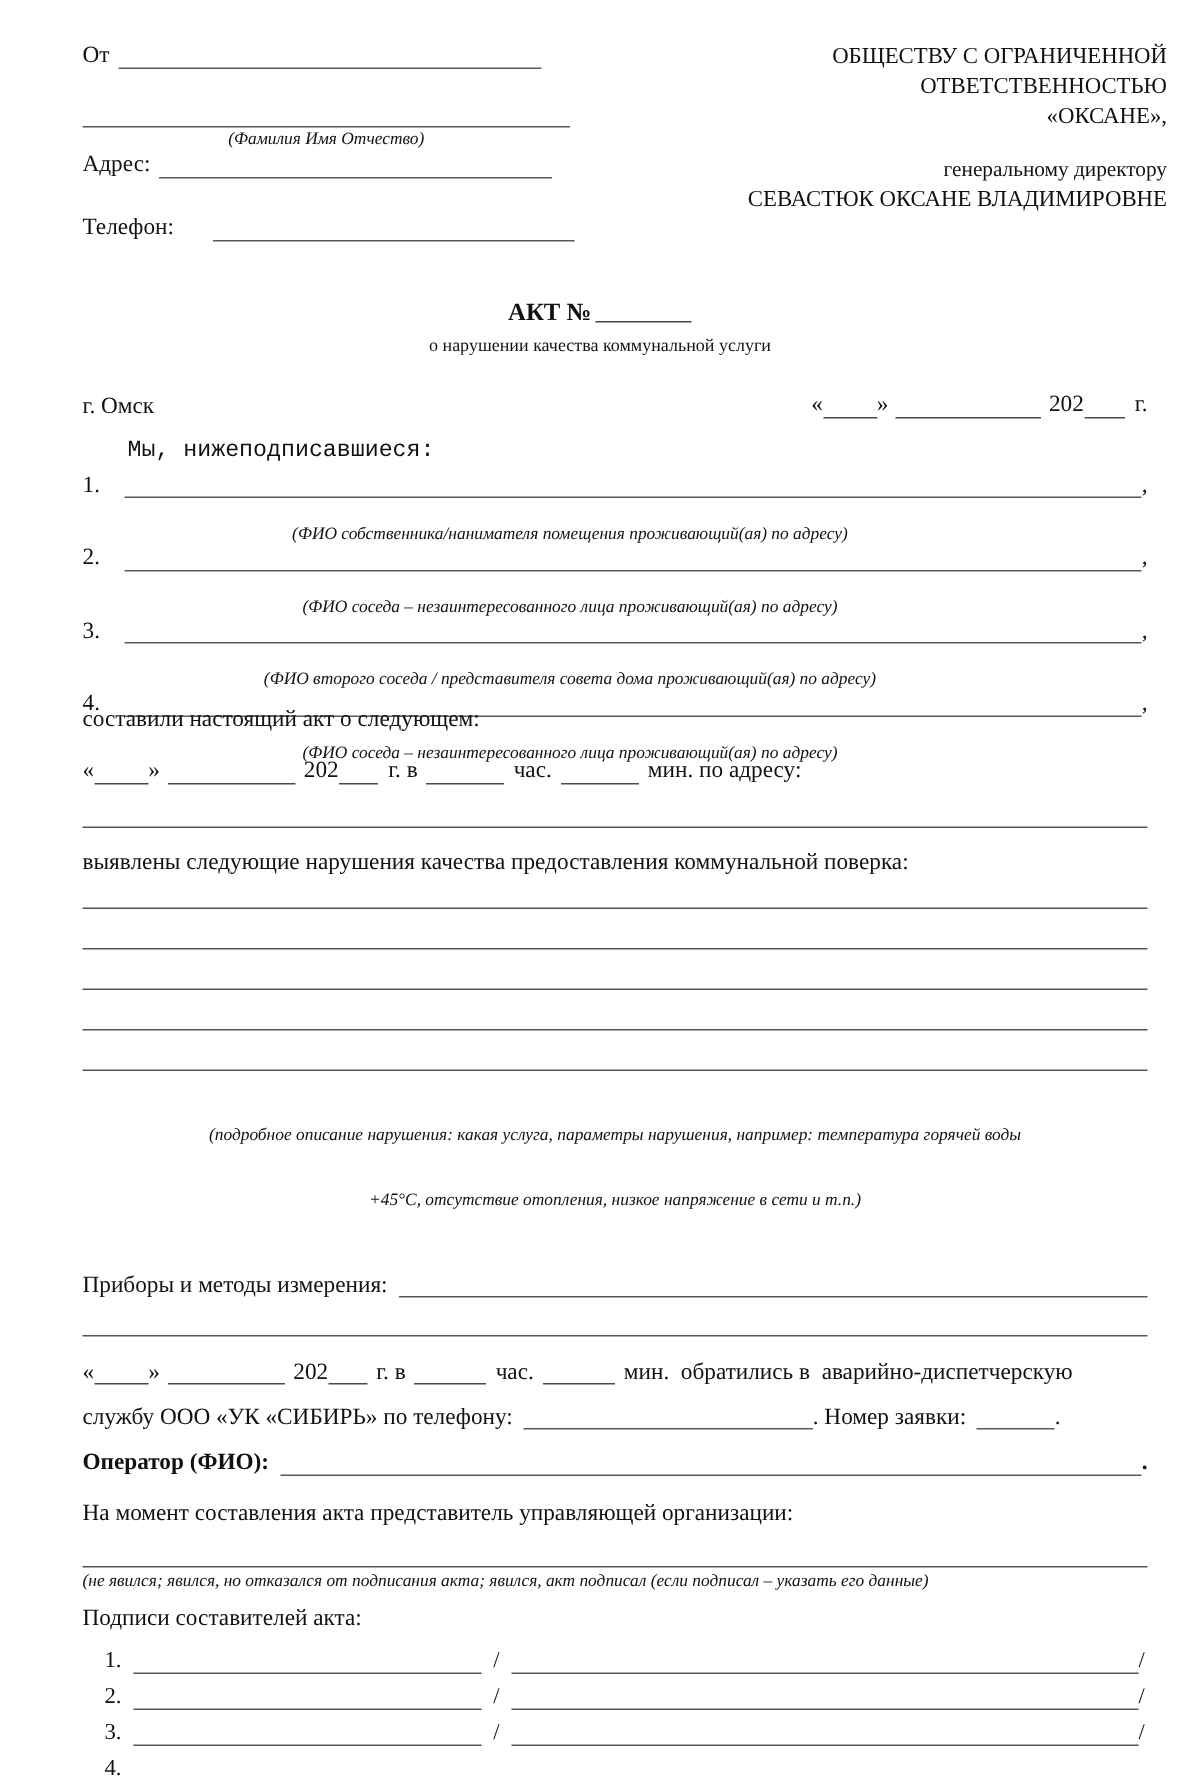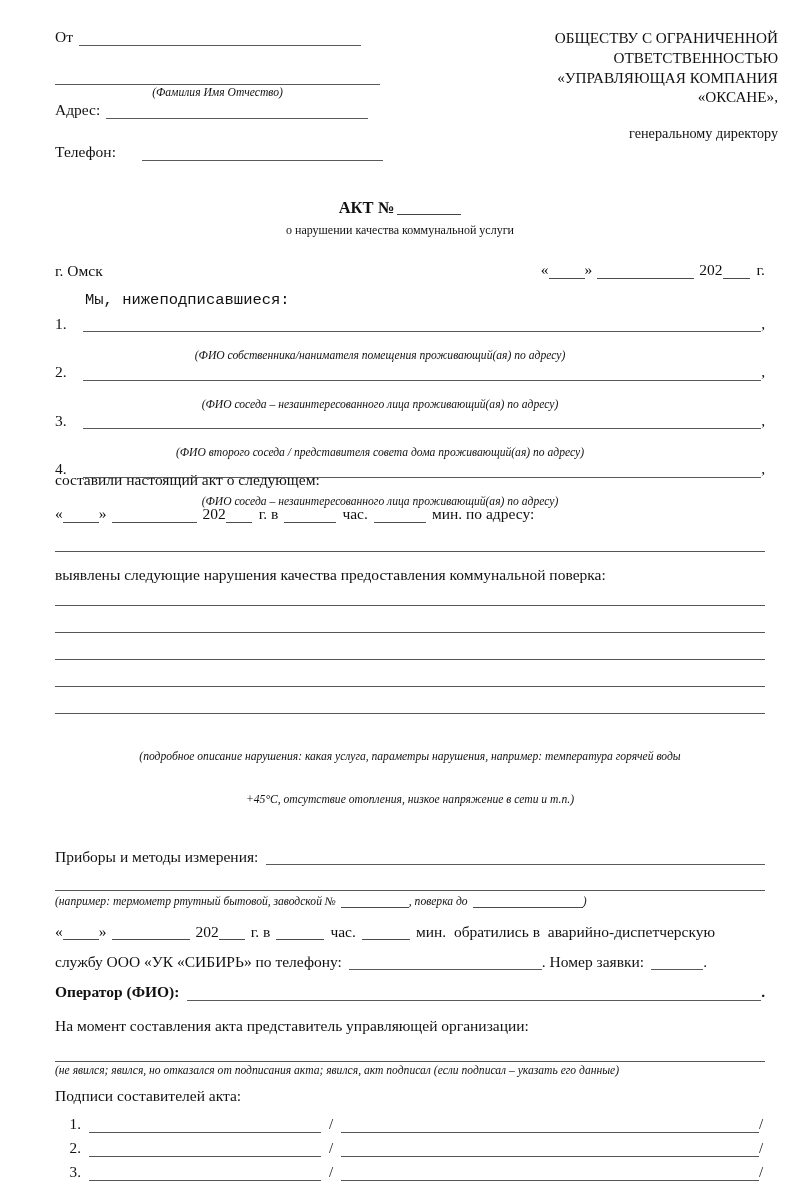--- a/index.html
+++ b/index.html
@@ -131,24 +131,24 @@
 
       <div class="fld" style="margin-left:55px;margin-top:24px;gap:20px;">
         <span class="fld-label">Телефон:</span>
         <span class="line" style="width:241px;"></span>
       </div>
     </div>
 
     <div class="hdr-right">
       <div>ОБЩЕСТВУ С ОГРАНИЧЕННОЙ</div>
       <div>ОТВЕТСТВЕННОСТЬЮ</div>
-      <div>«УПРАВЛЯЮЩАЯ КОМПАНИЯ</div>
       <div>«ОКСАНЕ»,</div>
       <div class="gap"></div>
       <div class="dir">генеральному директору</div>
+      <div>СЕВАСТЮК ОКСАНЕ ВЛАДИМИРОВНЕ</div>
     </div>
   </div>
 
   <div class="title-block">
     <div class="title-main">
       <span>АКТ №</span><span class="title-num-line"></span>
     </div>
     <div class="title-sub">о нарушении качества коммунальной услуги</div>
   </div>
 
@@ -237,27 +237,20 @@
       <div>(подробное описание нарушения: какая услуга, параметры нарушения, например: температура горячей воды</div>
       <div>+45°С, отсутствие отопления, низкое напряжение в сети и т.п.)</div>
     </div>
 
     <div class="row" style="margin-top:12px;">
       <span class="txt">Приборы и методы измерения:</span>
       <span class="line grow" style="margin-left:8px;"></span>
     </div>
     <div class="blankline" style="margin-top:25px;"></div>
 
-    <div class="row cap" style="margin-top:4px;">
-      <span>(например: термометр ртутный бытовой, заводской №</span>
-      <span class="u" style="width:68px;margin-left:5px;height:12px;"></span>
-      <span>, поверка до</span>
-      <span class="u" style="width:110px;margin-left:5px;height:12px;"></span>
-      <span>)</span>
-    </div>
 
     <div class="row txt" style="margin-top:16px;">
       <span>«</span>
       <span class="u" style="width:36px;"></span>
       <span>»</span>
       <span class="u" style="width:78px;margin-left:5px;"></span>
       <span style="margin-left:6px;">202</span>
       <span class="u" style="width:26px;"></span>
       <span style="margin-left:6px;">г. в</span>
       <span class="u" style="width:48px;margin-left:6px;"></span>

